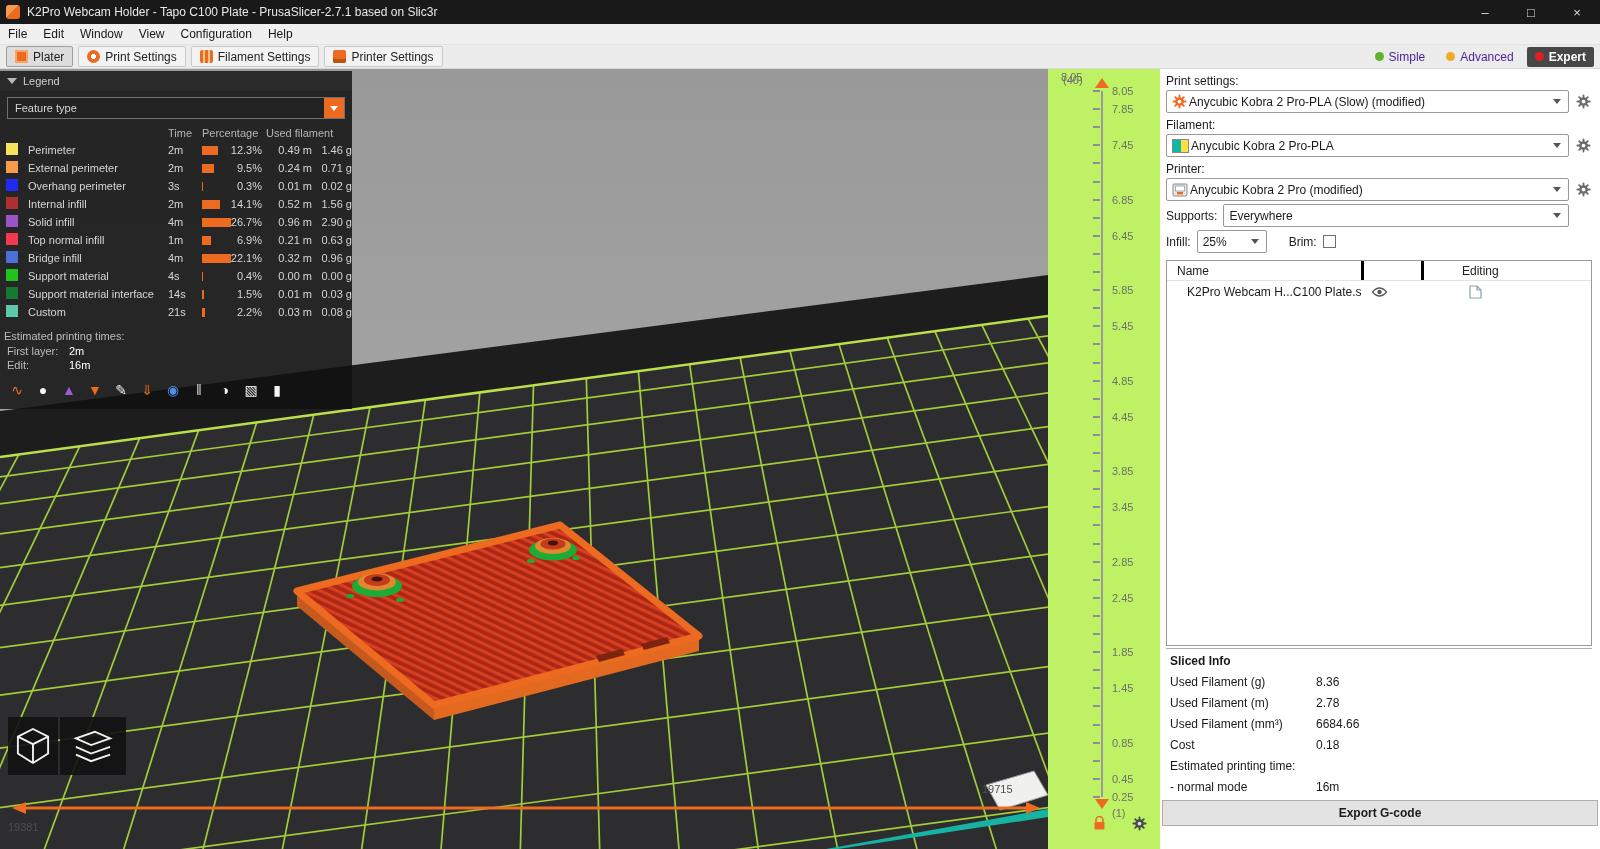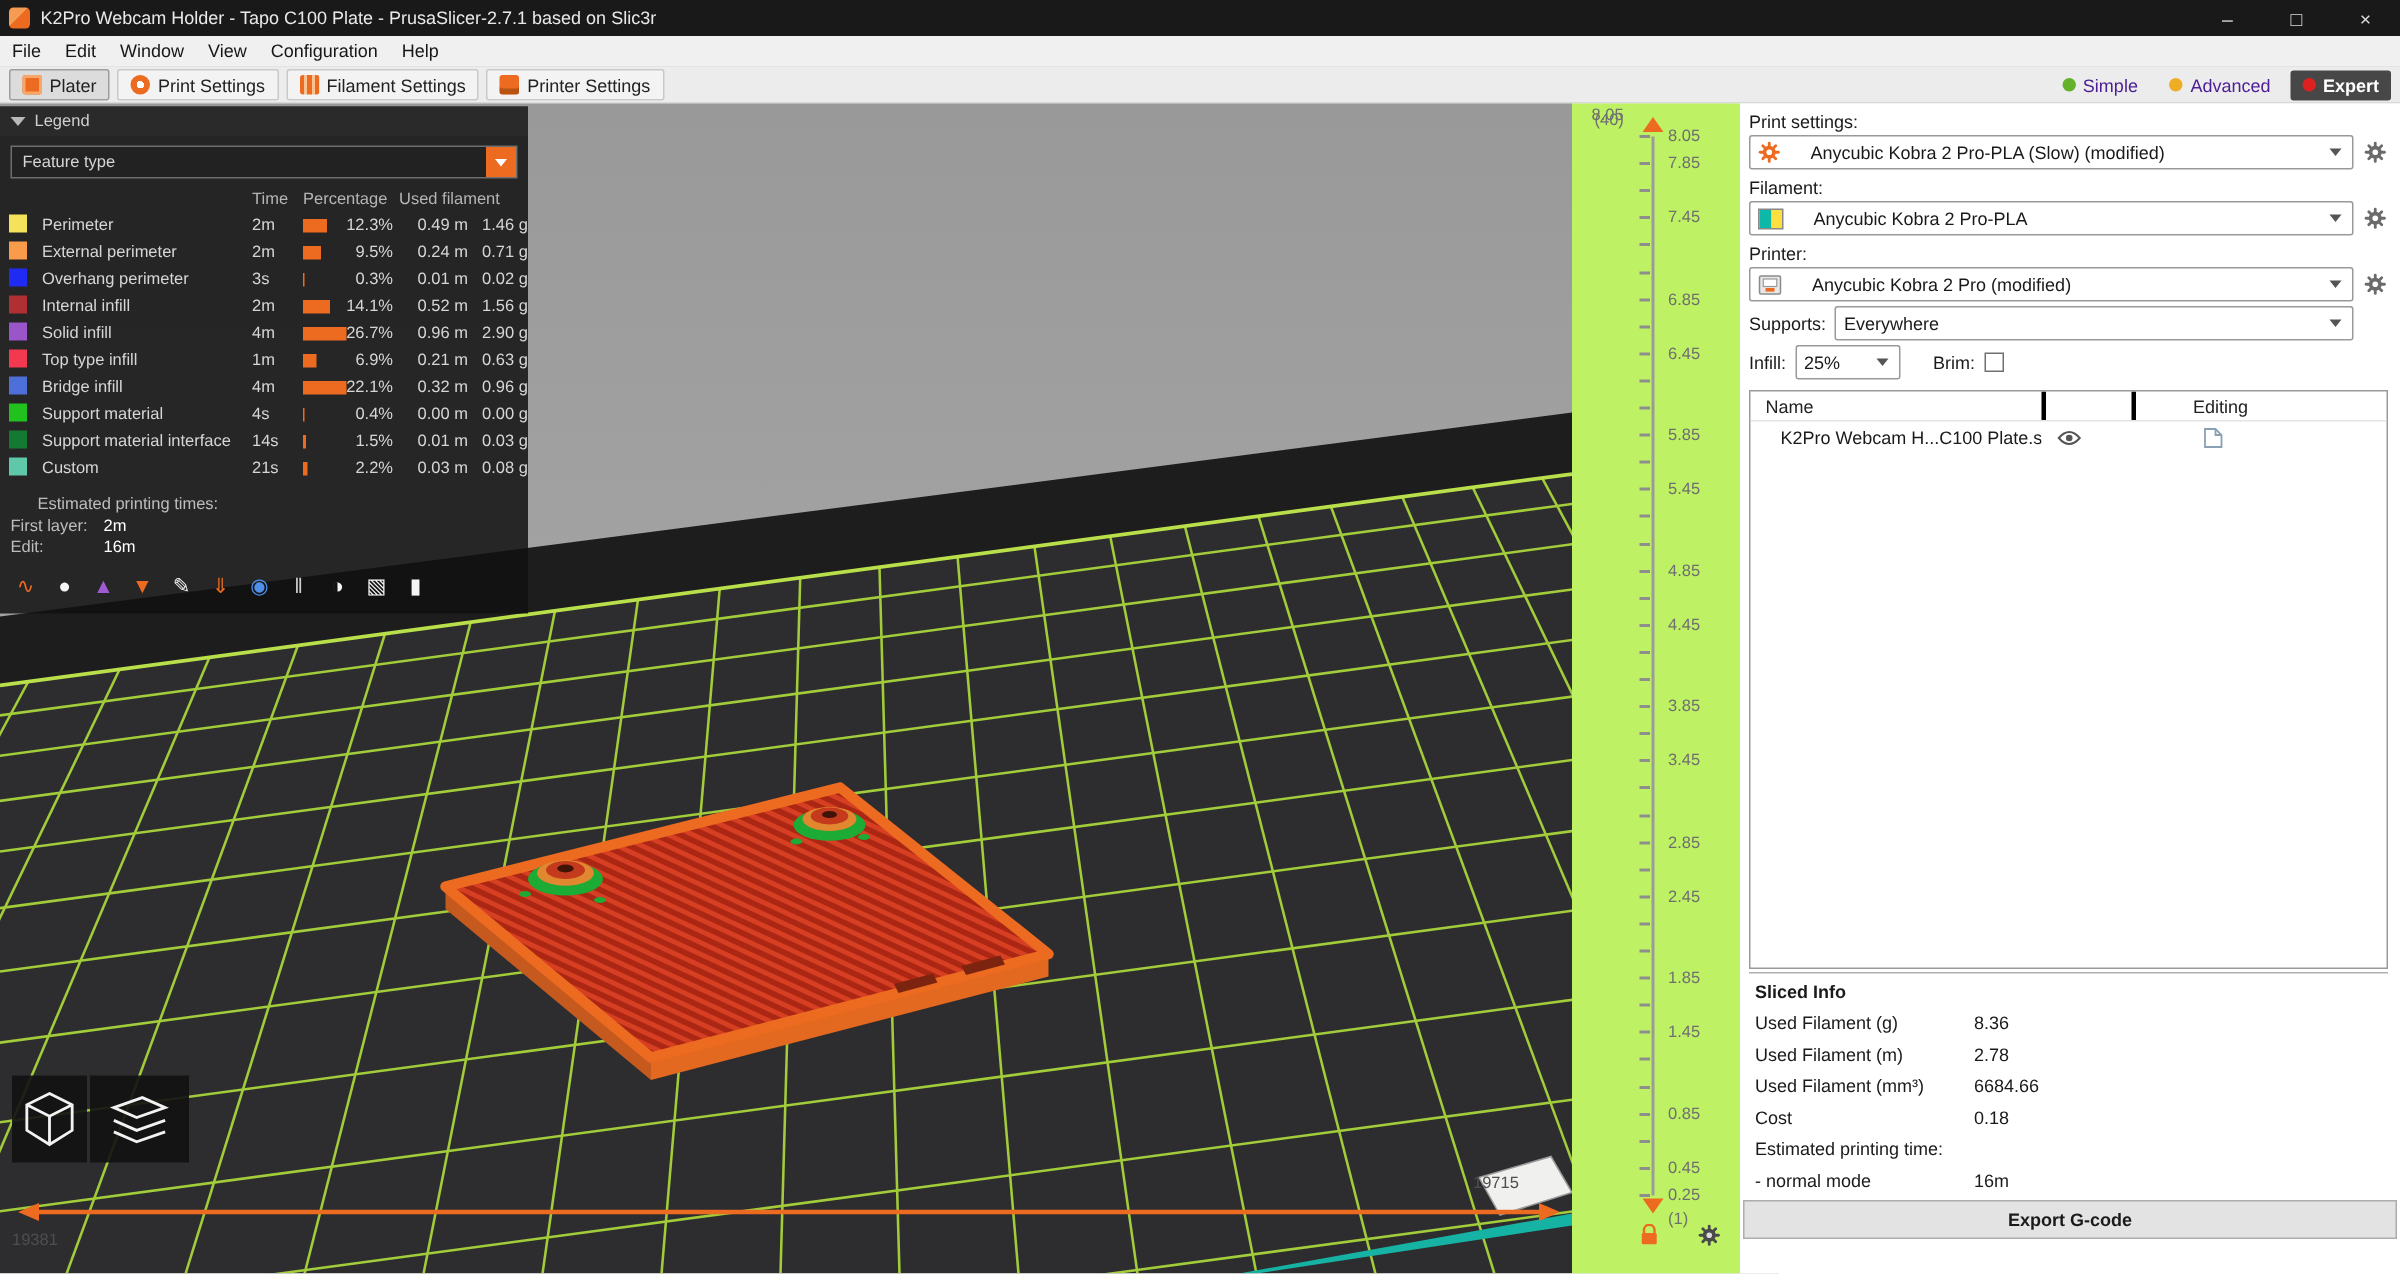--- a/index.html
+++ b/index.html
@@ -51,21 +51,21 @@
   .lg-cols .uf{grid-column:5/7;text-align:left;padding-left:4px;}
   .lg-cols .pc{padding-left:6px;}
   .lg-row{height:18px;}
   .sw{width:12px;height:12px;display:inline-block;}
   .lg-lbl{white-space:nowrap;overflow:hidden;}
   .tm{text-align:left;padding-right:3px;}
   .pcell{display:flex;align-items:center;height:100%;padding-left:6px;}
   .bar{height:9px;background:#ED6B21;display:inline-block;}
   .pct{margin-left:auto;}
   .fm,.fg{text-align:right;}
-  .lg-times-title{padding:6px 25px 2px;color:#bdbdbd;margin-top:3px;}
+  .lg-times-title{padding:6px 4px 2px;color:#bdbdbd;margin-top:3px;}
   .lg-time{display:flex;padding:1px 7px;color:#bdbdbd;}
   .lg-time .k{width:62px;}
   .lg-time .v{color:#fff;}
   .lg-icons{display:flex;gap:8px;padding:9px 8px 10px;align-items:center;}
   .lg-icon{width:18px;height:18px;display:flex;align-items:center;justify-content:center;font-size:14px;line-height:18px;}
 
   
   .view-btns{position:absolute;left:8px;top:648px;display:flex;gap:2px;}
   .vbtn{width:50px;height:58px;background:rgba(18,18,18,.92);display:flex;align-items:center;justify-content:center;}
   .vbtn.wide{width:66px;}
@@ -83,21 +83,21 @@
   .vtick-label{position:absolute;left:64px;font-size:11px;color:#6f6f6f;line-height:12px;}
   .vs-down{position:absolute;left:47px;top:730px;width:0;height:0;border-left:7px solid transparent;border-right:7px solid transparent;border-top:10px solid #ED6B21;}
   .vs-bottom-layer{position:absolute;left:64px;top:738px;}
   .vs-lock{position:absolute;left:45px;top:747px;}
   .vs-gear{position:absolute;left:84px;top:747px;}
 
   
   .sidebar{flex:1;background:#fff;position:relative;font-size:12px;color:#1a1a1a;padding:0 8px 0 6px;}
   .field-label{margin:5px 0 2px;line-height:14px;}
   .combo-row{display:flex;align-items:center;margin-bottom:3px;}
-  .combo{flex:1;height:23px;border:1px solid #999;border-radius:2px;background:#fff;display:flex;align-items:center;padding:0 5px;gap:20px;min-width:0;}
+  .combo{flex:1;height:23px;border:1px solid #999;border-radius:2px;background:#fff;display:flex;align-items:center;padding:0 5px;gap:2px;min-width:0;}
   .ctext{flex:1;white-space:nowrap;overflow:hidden;}
   .chev{width:0;height:0;border-left:4px solid transparent;border-right:4px solid transparent;border-top:5px solid #555;margin-right:2px;}
   .gear-btn{width:18px;margin-left:5px;display:flex;justify-content:center;}
   .fil-swatch{width:17px;height:14px;display:flex;border:1px solid #888;}
   .fil-swatch span{flex:1;}
   .inline-row{display:flex;align-items:center;margin:3px 0;}
   .inline-row .lab{margin-right:6px;}
   .combo.small{flex:0 0 70px;}
   .combo.supports{flex:1;}
   .spacer23{flex:0 0 23px;}
@@ -351,21 +351,21 @@
               <span class="pcell">
                 <span class="bar" style="width: 34.71px;"></span>
                 <span class="pct">26.7%</span>
               </span>
               <span class="fm">0.96 m</span>
               <span class="fg">2.90 g</span>
             </div>
 
             <div class="lg-grid lg-row">
               <span><span class="sw" style="background: rgb(242, 57, 79);"></span></span>
-              <span class="lg-lbl">Top type infill</span>
+              <span class="lg-lbl">Top normal infill</span>
               <span class="tm">1m</span>
               <span class="pcell">
                 <span class="bar" style="width: 8.97px;"></span>
                 <span class="pct">6.9%</span>
               </span>
               <span class="fm">0.21 m</span>
               <span class="fg">0.63 g</span>
             </div>
 
             <div class="lg-grid lg-row">

